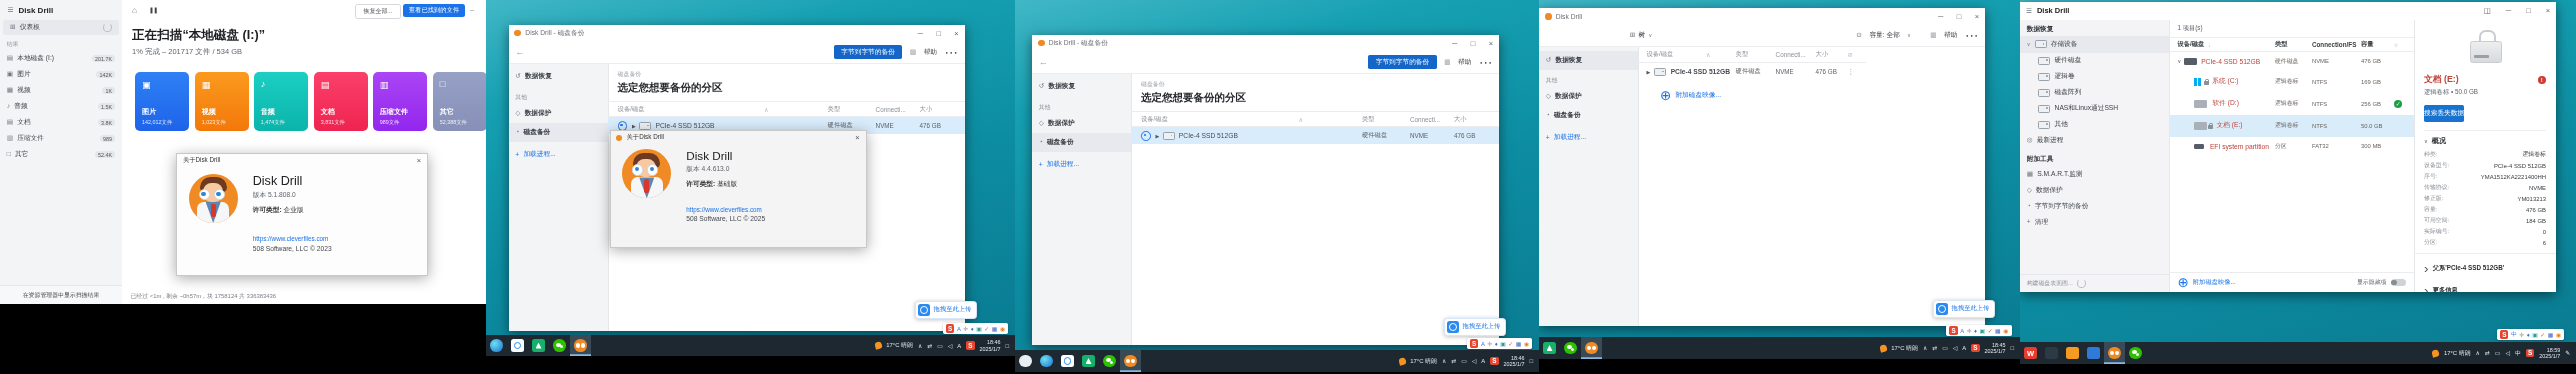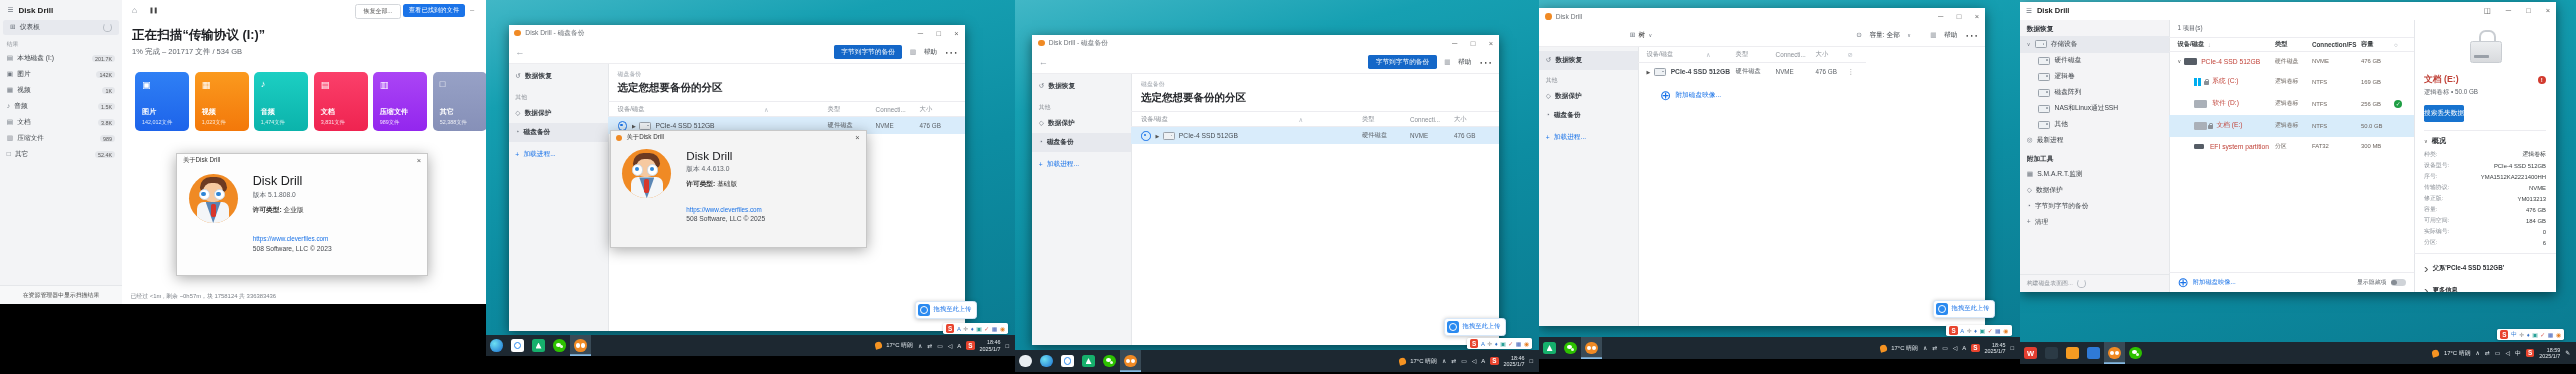--- a/index.html
+++ b/index.html
@@ -129,21 +129,21 @@
         </div>
         <div style="position:absolute;left:0;right:0;bottom:0;height:17.6px;border-top:0.8px solid #e5e7ea;display:flex;align-items:center;justify-content:center;font-size:5.9px;color:#444;background:#f7f8f9;">在资源管理器中显示扫描结果</div>
       </div>
 
       <div style="position:absolute;left:122px;top:0;right:0;bottom:0;background:#fff;">
         <span class="icg" style="position:absolute;left:10px;top:5.9px;font-size:8.4px;">⌂</span>
         <span style="position:absolute;left:27px;top:6.7px;font-size:5.9px;color:#444;letter-spacing:-0.8px;">❚❚</span>
         <div class="btnwhite" style="position:absolute;left:233px;top:4.2px;width:44px;height:12.6px;">恢复全部...</div>
         <div class="btnblue" style="position:absolute;left:281px;top:4.2px;width:62px;height:12.6px;background:#1a73e8;border-radius:2.5px;font-size:6.3px;">查看已找到的文件</div>
         <span style="position:absolute;left:348px;top:5px;color:#888;font-size:7.5px;">–</span>
-        <div style="position:absolute;left:10px;top:27px;font-size:12.6px;font-weight:bold;color:#1d1f23;">正在扫描“传输协议 (I:)”</div>
+        <div style="position:absolute;left:10px;top:27px;font-size:12.6px;font-weight:bold;color:#1d1f23;">正在扫描“本地磁盘 (I:)”</div>
         <div style="position:absolute;left:10px;top:47px;font-size:7.5px;color:#5f646b;">1% 完成 – 201717 文件 / 534 GB</div>
 
         <div class="tile" style="left:13.4px;top:72px;background:linear-gradient(180deg,#2f80f5,#1d63ea);">
           <span class="tic">▣</span>
           <span class="tl">图片</span>
           <span class="tc">142,012文件</span>
         </div>
         <div class="tile" style="left:73px;top:72px;background:linear-gradient(180deg,#fb9a1e,#f3780a);">
           <span class="tic">▦</span>
           <span class="tl">视频</span>

